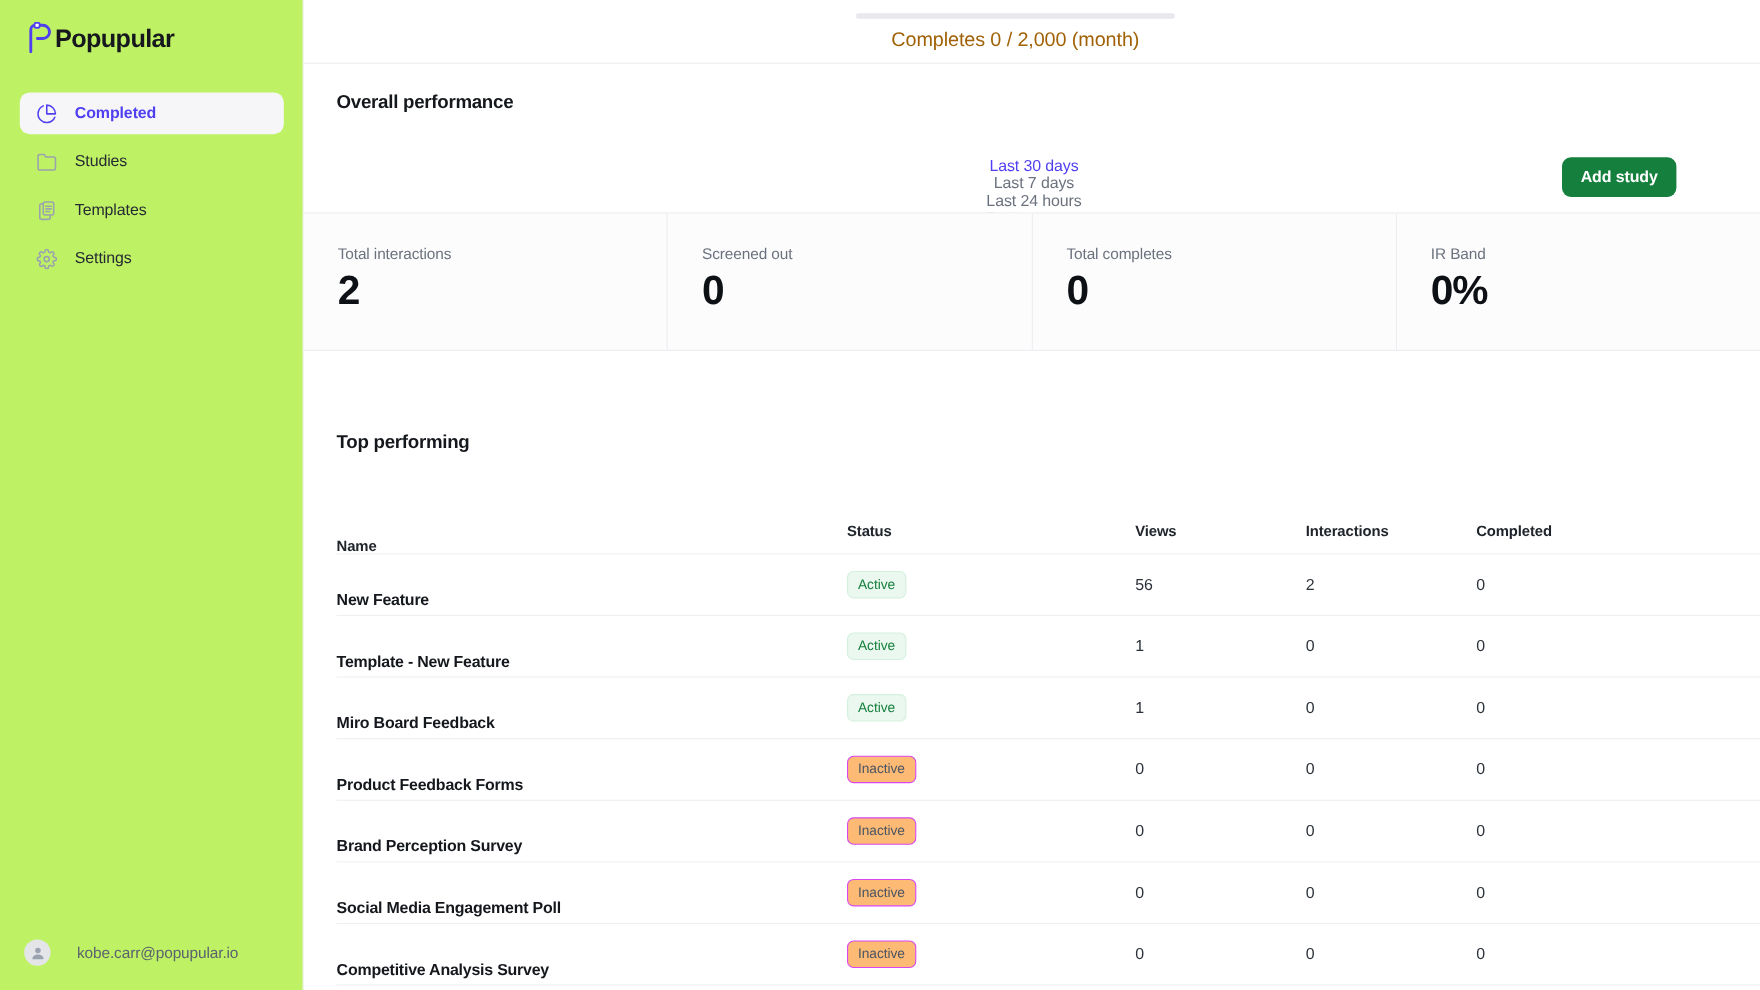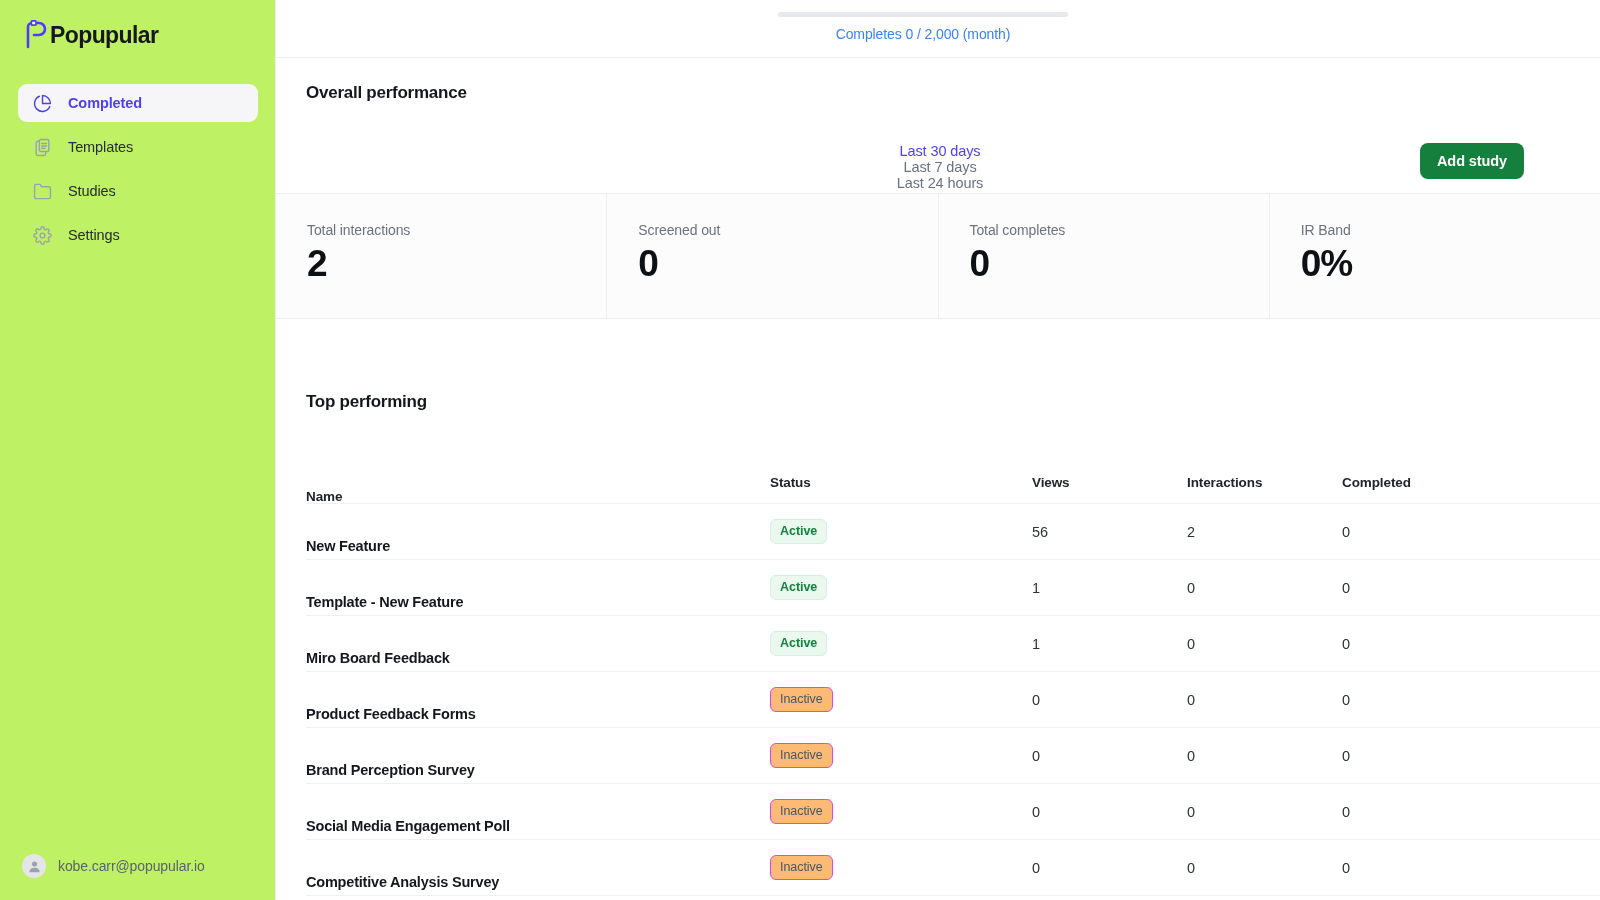--- a/index.html
+++ b/index.html
@@ -80,20 +80,21 @@
   .nav-item.active .nav-ico { color: #4f3ff0; }
   .nav-item.active .nav-label { color: #4f3ff0; font-weight: 600; }
 
   .user-row {
     position: absolute;
     left: 22px;
     bottom: 22px;
     display: flex;
     align-items: center;
     cursor: pointer;
+    gap: 12px;
   }
   .avatar {
     width: 24px; height: 24px; border-radius: 50%;
     background: #e3e5e9;
     display: flex; align-items: center; justify-content: center;
     margin-right: 12px;
     flex: 0 0 24px;
     color: #9aa2af;
   }
   .user-email {
@@ -136,22 +137,22 @@
     overflow: hidden;
   }
   .quota-fill {
     height: 100%;
     width: 0%;
     background: #4f3ff0;
     border-radius: 4px;
   }
   .quota-label {
     margin-top: 9px;
-    font-size: 14px;
-    color: #3b82f6;
+    font-size: 18px;
+    color: #a16207;
     letter-spacing: -0.1px;
     white-space: nowrap;
   }
 
   .section-title {
     position: absolute;
     left: 30px;
     font-size: 17px;
     font-weight: 700;
     color: #14171c;
@@ -273,21 +274,21 @@
 
   .badge {
     display: inline-block;
     padding: 4px 9px 4px 9px;
     border-radius: 6px;
     font-size: 12.5px;
     font-weight: 500;
     letter-spacing: -0.05px;
     line-height: 1.15;
   }
-  .badge.active   { background: #eaf8ef; color: #17803d; border: 1px solid #d4f0de; font-weight: bold; }
+  .badge.active   { background: #eaf8ef; color: #17803d; border: 1px solid #d4f0de; }
   .badge.inactive { background: #fdba74; color: #4b5563; border: 1px solid #d946ef; }
 </style>
 </head>
 <body>
 
 <div id="app">
 
   <aside id="sidebar">
 
     <div class="logo-wrap">
@@ -303,42 +304,42 @@
     <nav class="nav">
 
       <div class="nav-item active">
         <span class="nav-ico">
           <svg width="19" height="19" viewBox="0 0 24 24" fill="none" stroke="currentColor" stroke-width="1.8" stroke-linecap="round" stroke-linejoin="round">
             <path d="M21.21 15.89A10 10 0 1 1 8 2.83"></path>
               <path d="M22 12A10 10 0 0 0 12 2v10z"></path>
           </svg>
         </span>
         <span class="nav-label">Completed</span>
+      </div>
+
+      <div class="nav-item">
+        <span class="nav-ico">
+          <svg width="19" height="19" viewBox="0 0 24 24" fill="none" stroke="currentColor" stroke-width="1.8" stroke-linecap="round" stroke-linejoin="round">
+            <path d="M22 19a2 2 0 0 1-2 2H4a2 2 0 0 1-2-2V5a2 2 0 0 1 2-2h5l2 3h9a2 2 0 0 1 2 2z"></path>
+          </svg>
+        </span>
+        <span class="nav-label">Studies</span>
       </div>
 
       <div class="nav-item">
         <span class="nav-ico">
           <svg width="19" height="19" viewBox="0 0 24 24" fill="none" stroke="currentColor" stroke-width="1.8" stroke-linecap="round" stroke-linejoin="round">
             <path d="M8 4H6a2 2 0 0 0-2 2v14a2 2 0 0 0 2 2h8a2 2 0 0 0 2-2v-2"></path>
             <rect x="8" y="2" width="12" height="15" rx="2"></rect>
             <path d="M11 7h6M11 10h6M11 13h4"></path>
           </svg>
         </span>
         <span class="nav-label">Templates</span>
       </div>
 
-      <div class="nav-item">
-        <span class="nav-ico">
-          <svg width="19" height="19" viewBox="0 0 24 24" fill="none" stroke="currentColor" stroke-width="1.8" stroke-linecap="round" stroke-linejoin="round">
-            <path d="M22 19a2 2 0 0 1-2 2H4a2 2 0 0 1-2-2V5a2 2 0 0 1 2-2h5l2 3h9a2 2 0 0 1 2 2z"></path>
-          </svg>
-        </span>
-        <span class="nav-label">Studies</span>
-      </div>
-
 
       <div class="nav-item">
         <span class="nav-ico">
           <svg width="19" height="19" viewBox="0 0 24 24" fill="none" stroke="currentColor" stroke-width="1.8" stroke-linecap="round" stroke-linejoin="round">
             <circle cx="12" cy="12" r="3"></circle>
             <path d="M19.4 15a1.65 1.65 0 0 0 .33 1.82l.06.06a2 2 0 1 1-2.83 2.83l-.06-.06a1.65 1.65 0 0 0-1.82-.33 1.65 1.65 0 0 0-1 1.51V21a2 2 0 1 1-4 0v-.09A1.65 1.65 0 0 0 9 19.4a1.65 1.65 0 0 0-1.82.33l-.06.06a2 2 0 1 1-2.83-2.83l.06-.06a1.65 1.65 0 0 0 .33-1.82 1.65 1.65 0 0 0-1.51-1H3a2 2 0 1 1 0-4h.09A1.65 1.65 0 0 0 4.6 9a1.65 1.65 0 0 0-.33-1.82l-.06-.06a2 2 0 1 1 2.83-2.83l.06.06A1.65 1.65 0 0 0 9 4.6a1.65 1.65 0 0 0 1-1.51V3a2 2 0 1 1 4 0v.09a1.65 1.65 0 0 0 1 1.51 1.65 1.65 0 0 0 1.82-.33l.06-.06a2 2 0 1 1 2.83 2.83l-.06.06A1.65 1.65 0 0 0 19.4 9a1.65 1.65 0 0 0 1.51 1H21a2 2 0 1 1 0 4h-.09a1.65 1.65 0 0 0-1.51 1z"></path>
           </svg>
         </span>
         <span class="nav-label">Settings</span>
       </div>

